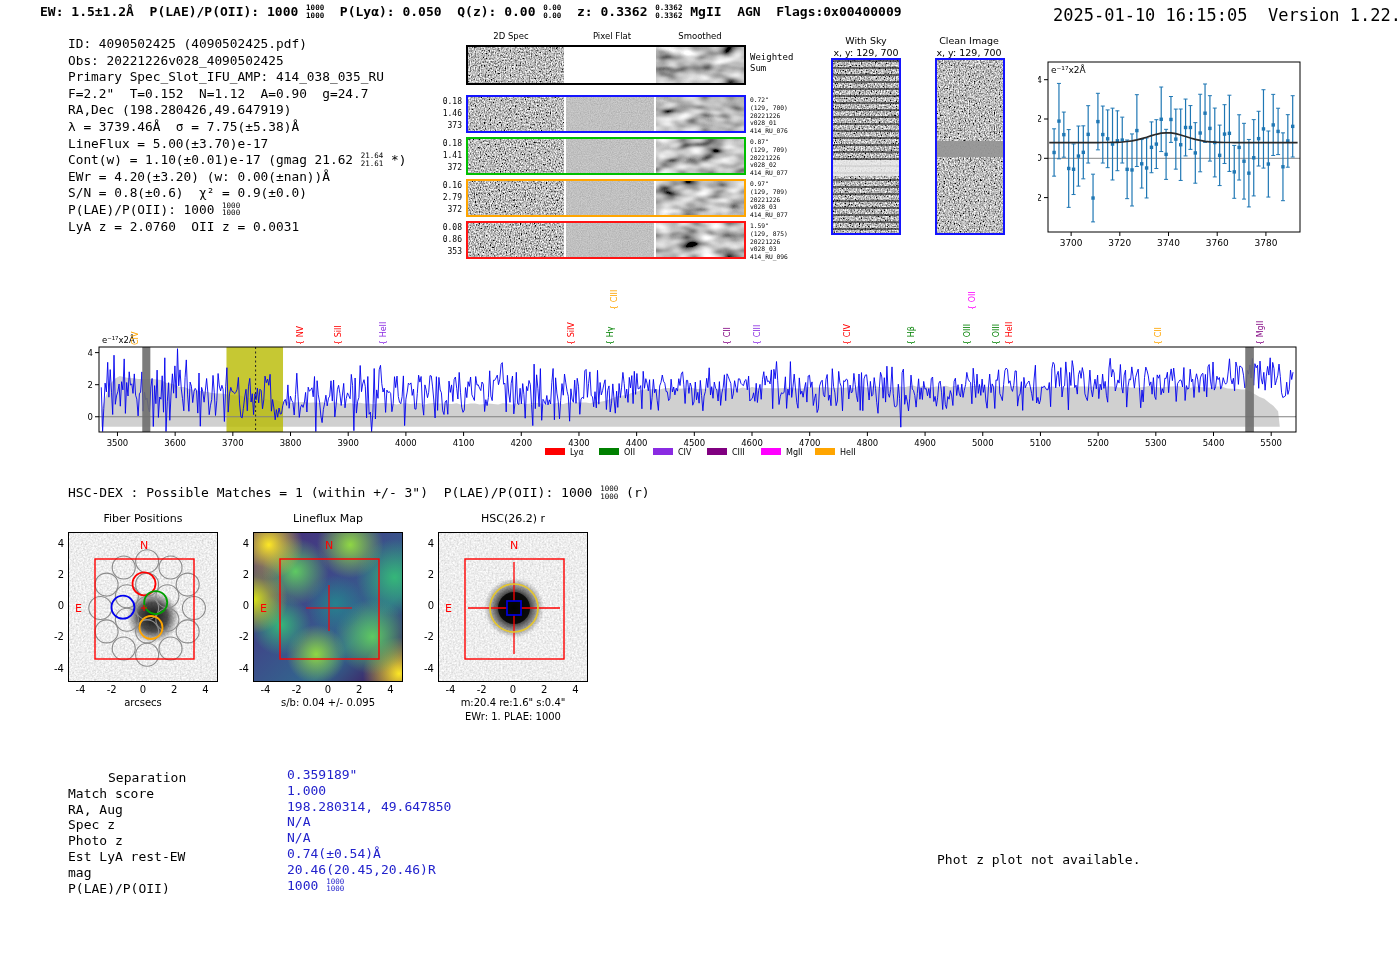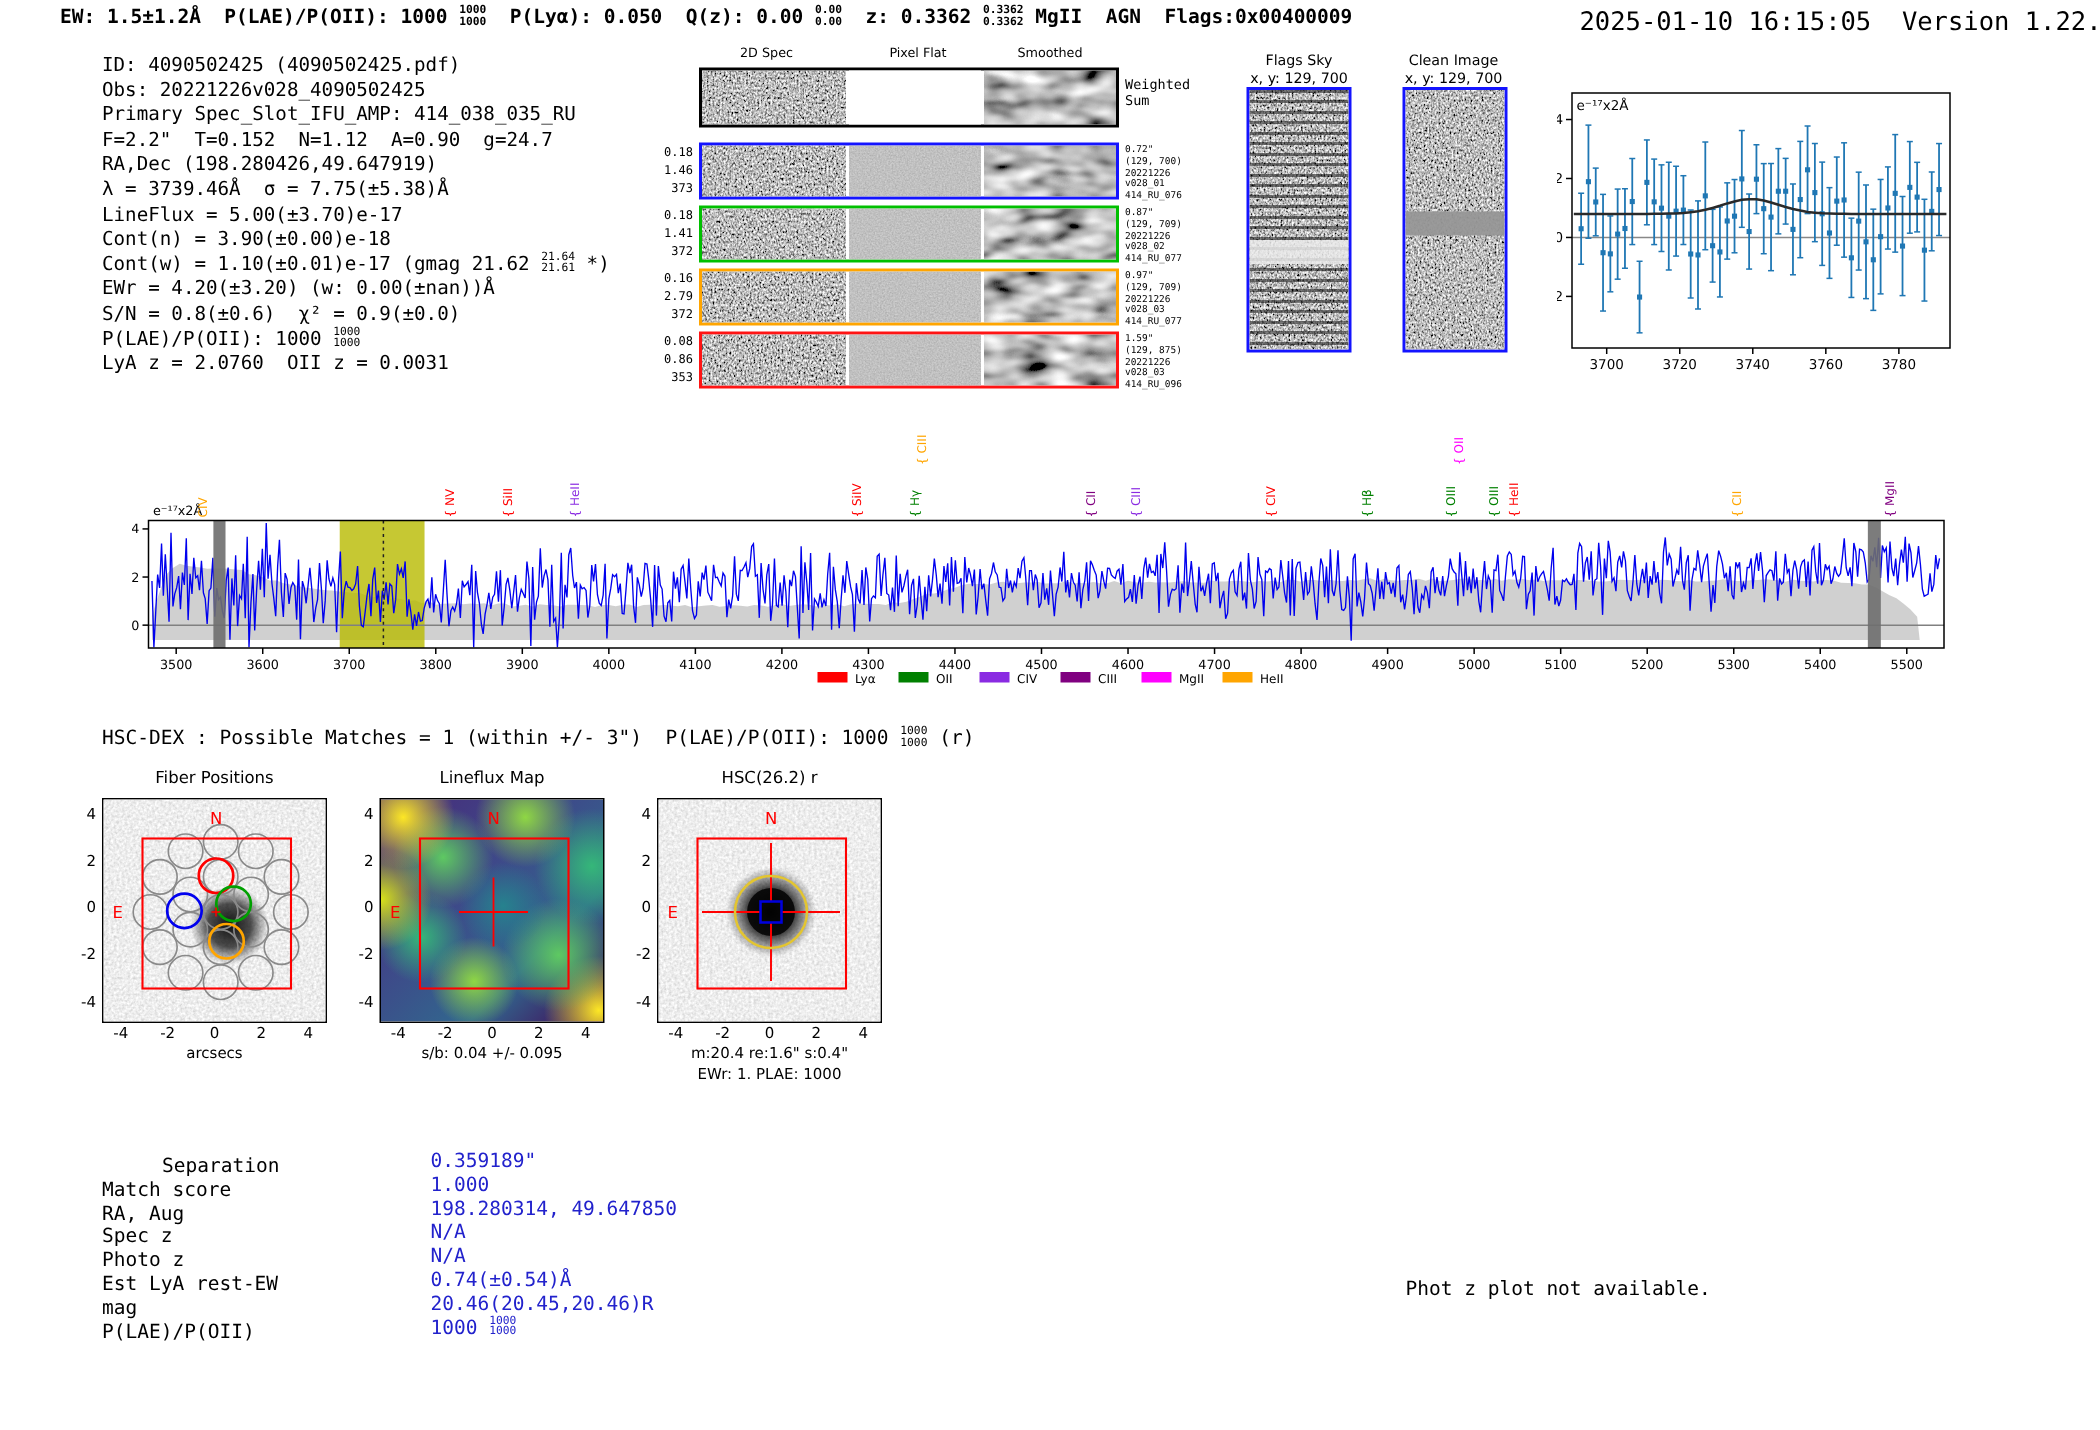--- a/index.html
+++ b/index.html
@@ -56,21 +56,20 @@
   <div id="header-line" class="abs mono"><span style="white-space: pre;">EW: 1.5±1.2Å  P(LAE)/P(OII): 1000 </span><span class="frac"><div>1000</div><div>1000</div></span><span style="white-space: pre;">  P(Lyα): 0.050  Q(z): 0.00 </span><span class="frac"><div>0.00</div><div>0.00</div></span><span style="white-space: pre;">  z: 0.3362 </span><span class="frac"><div>0.3362</div><div>0.3362</div></span><span style="white-space: pre;"> MgII  AGN  Flags:0x00400009</span></div>
   <div id="header-right" class="abs mono pre">2025-01-10 16:15:05  Version 1.22.3</div>
   <div id="info-block" class="abs mono">
       <div class="iline"><span style="white-space: pre;">ID: 4090502425 (4090502425.pdf)</span></div>
       <div class="iline"><span style="white-space: pre;">Obs: 20221226v028_4090502425</span></div>
       <div class="iline"><span style="white-space: pre;">Primary Spec_Slot_IFU_AMP: 414_038_035_RU</span></div>
       <div class="iline"><span style="white-space: pre;">F=2.2"  T=0.152  N=1.12  A=0.90  g=24.7</span></div>
       <div class="iline"><span style="white-space: pre;">RA,Dec (198.280426,49.647919)</span></div>
       <div class="iline"><span style="white-space: pre;">λ = 3739.46Å  σ = 7.75(±5.38)Å</span></div>
       <div class="iline"><span style="white-space: pre;">LineFlux = 5.00(±3.70)e-17</span></div>
-      <div class="iline"><span style="white-space: pre;">Cont(n) = 3.90(±0.00)e-18</span></div>
       <div class="iline"><span style="white-space: pre;">Cont(w) = 1.10(±0.01)e-17 (gmag 21.62 </span><span class="frac"><div>21.64</div><div>21.61</div></span><span style="white-space: pre;"> *)</span></div>
       <div class="iline"><span style="white-space: pre;">EWr = 4.20(±3.20) (w: 0.00(±nan))Å</span></div>
       <div class="iline"><span style="white-space: pre;">S/N = 0.8(±0.6)  χ² = 0.9(±0.0)</span></div>
       <div class="iline"><span style="white-space: pre;">P(LAE)/P(OII): 1000 </span><span class="frac"><div>1000</div><div>1000</div></span></div>
       <div class="iline"><span style="white-space: pre;">LyA z = 2.0760  OII z = 0.0031</span></div>
     </div>
   <div id="spec2d">
       <div class="abs colhdr sans" style="left: 476px;">2D Spec</div>
       <div class="abs colhdr sans" style="left: 577px;">Pixel Flat</div>
       <div class="abs colhdr sans" style="left: 665px;">Smoothed</div>
@@ -390,21 +389,21 @@
       <div class="abs tiny-ann" style="left: 750px; top: 222px;">
         <div>1.59"</div>
         <div>(129, 875)</div>
         <div>20221226</div>
         <div>v028_03</div>
         <div>414_RU_096</div>
       </div>
     </div>
   <div id="sky-panels">
       <div class="abs skyttl sans" style="left: 811px; top: 35px;">
-        <div>Flags Sky</div>
+        <div>With Sky</div>
         <div>x, y: 129, 700</div>
       </div>
       <div class="skybox" style="left: 831px; top: 58px; width: 70px; height: 177px;">
         <svg width="100%" height="100%" preserveAspectRatio="none" style="position:absolute;inset:0;display:block">
           <defs>
             <filter id="nf15" x="0%" y="0%" width="100%" height="100%">
               <feTurbulence type="fractalNoise" baseFrequency="0.8 0.6" numOctaves="2" seed="195" stitchTiles="stitch"></feTurbulence>
               <feColorMatrix type="saturate" values="0"></feColorMatrix>
               <feComponentTransfer>
                 <feFuncR type="linear" slope="2.4" intercept="-0.7"></feFuncR>

